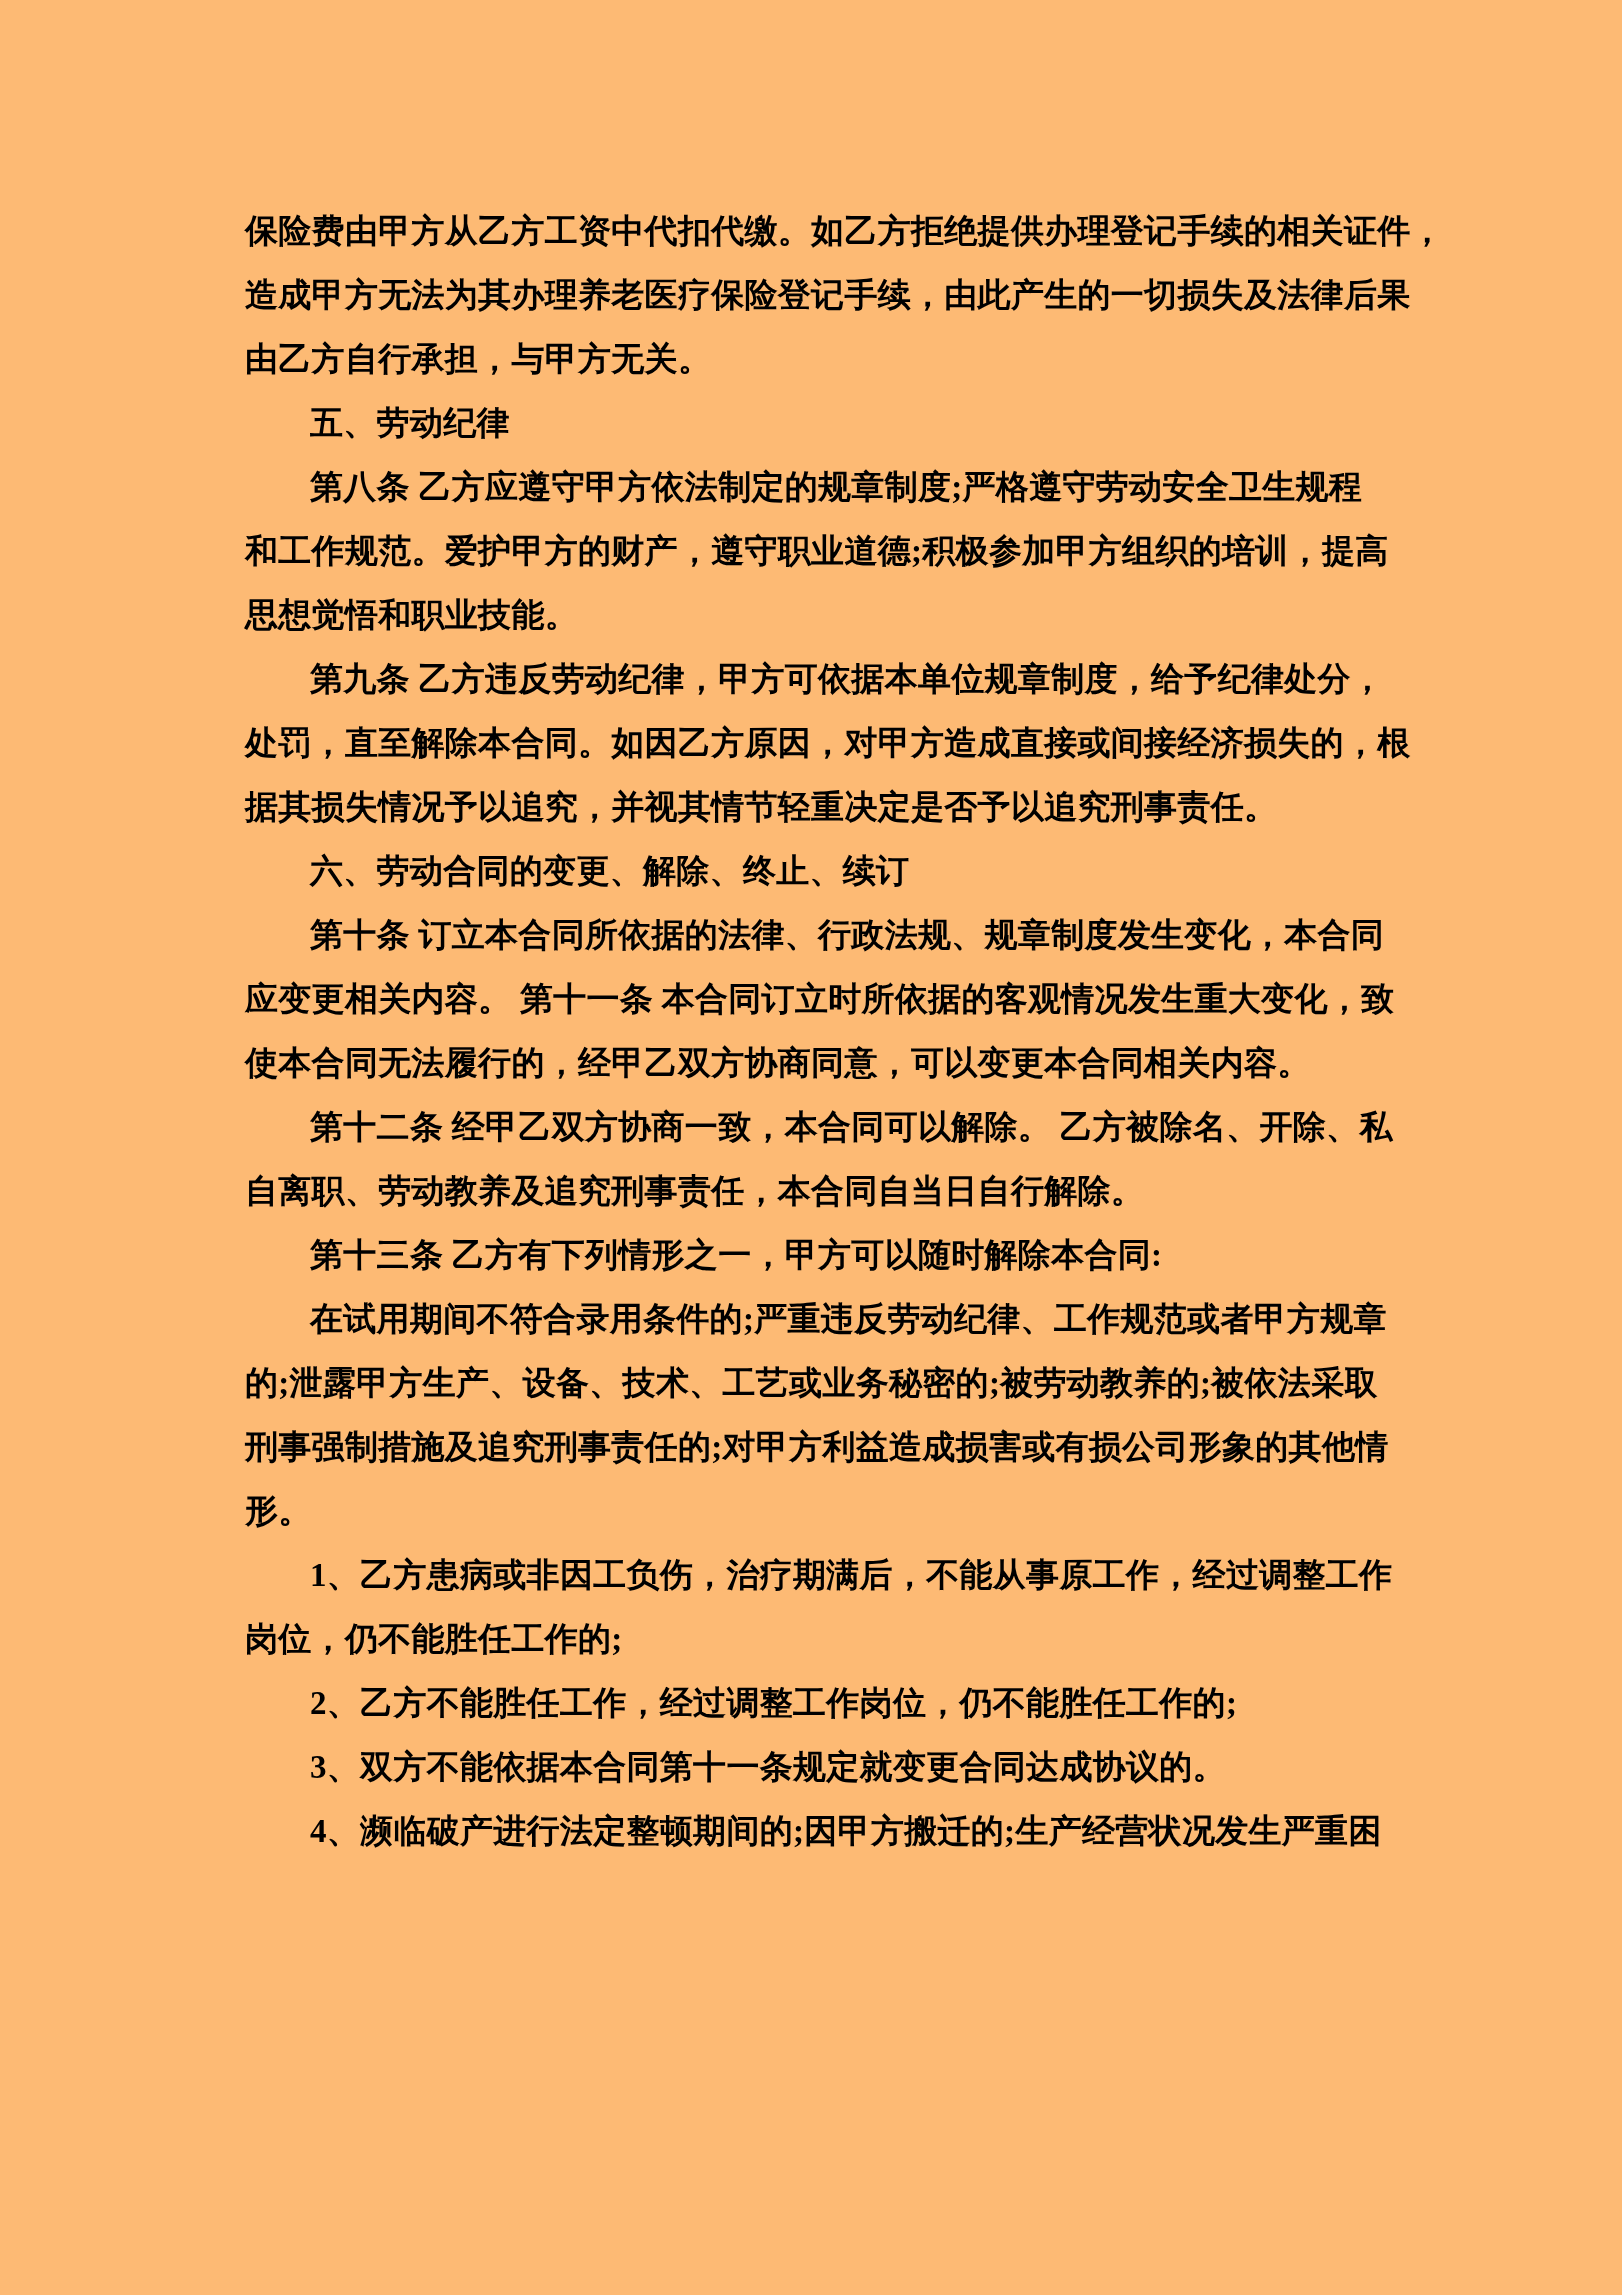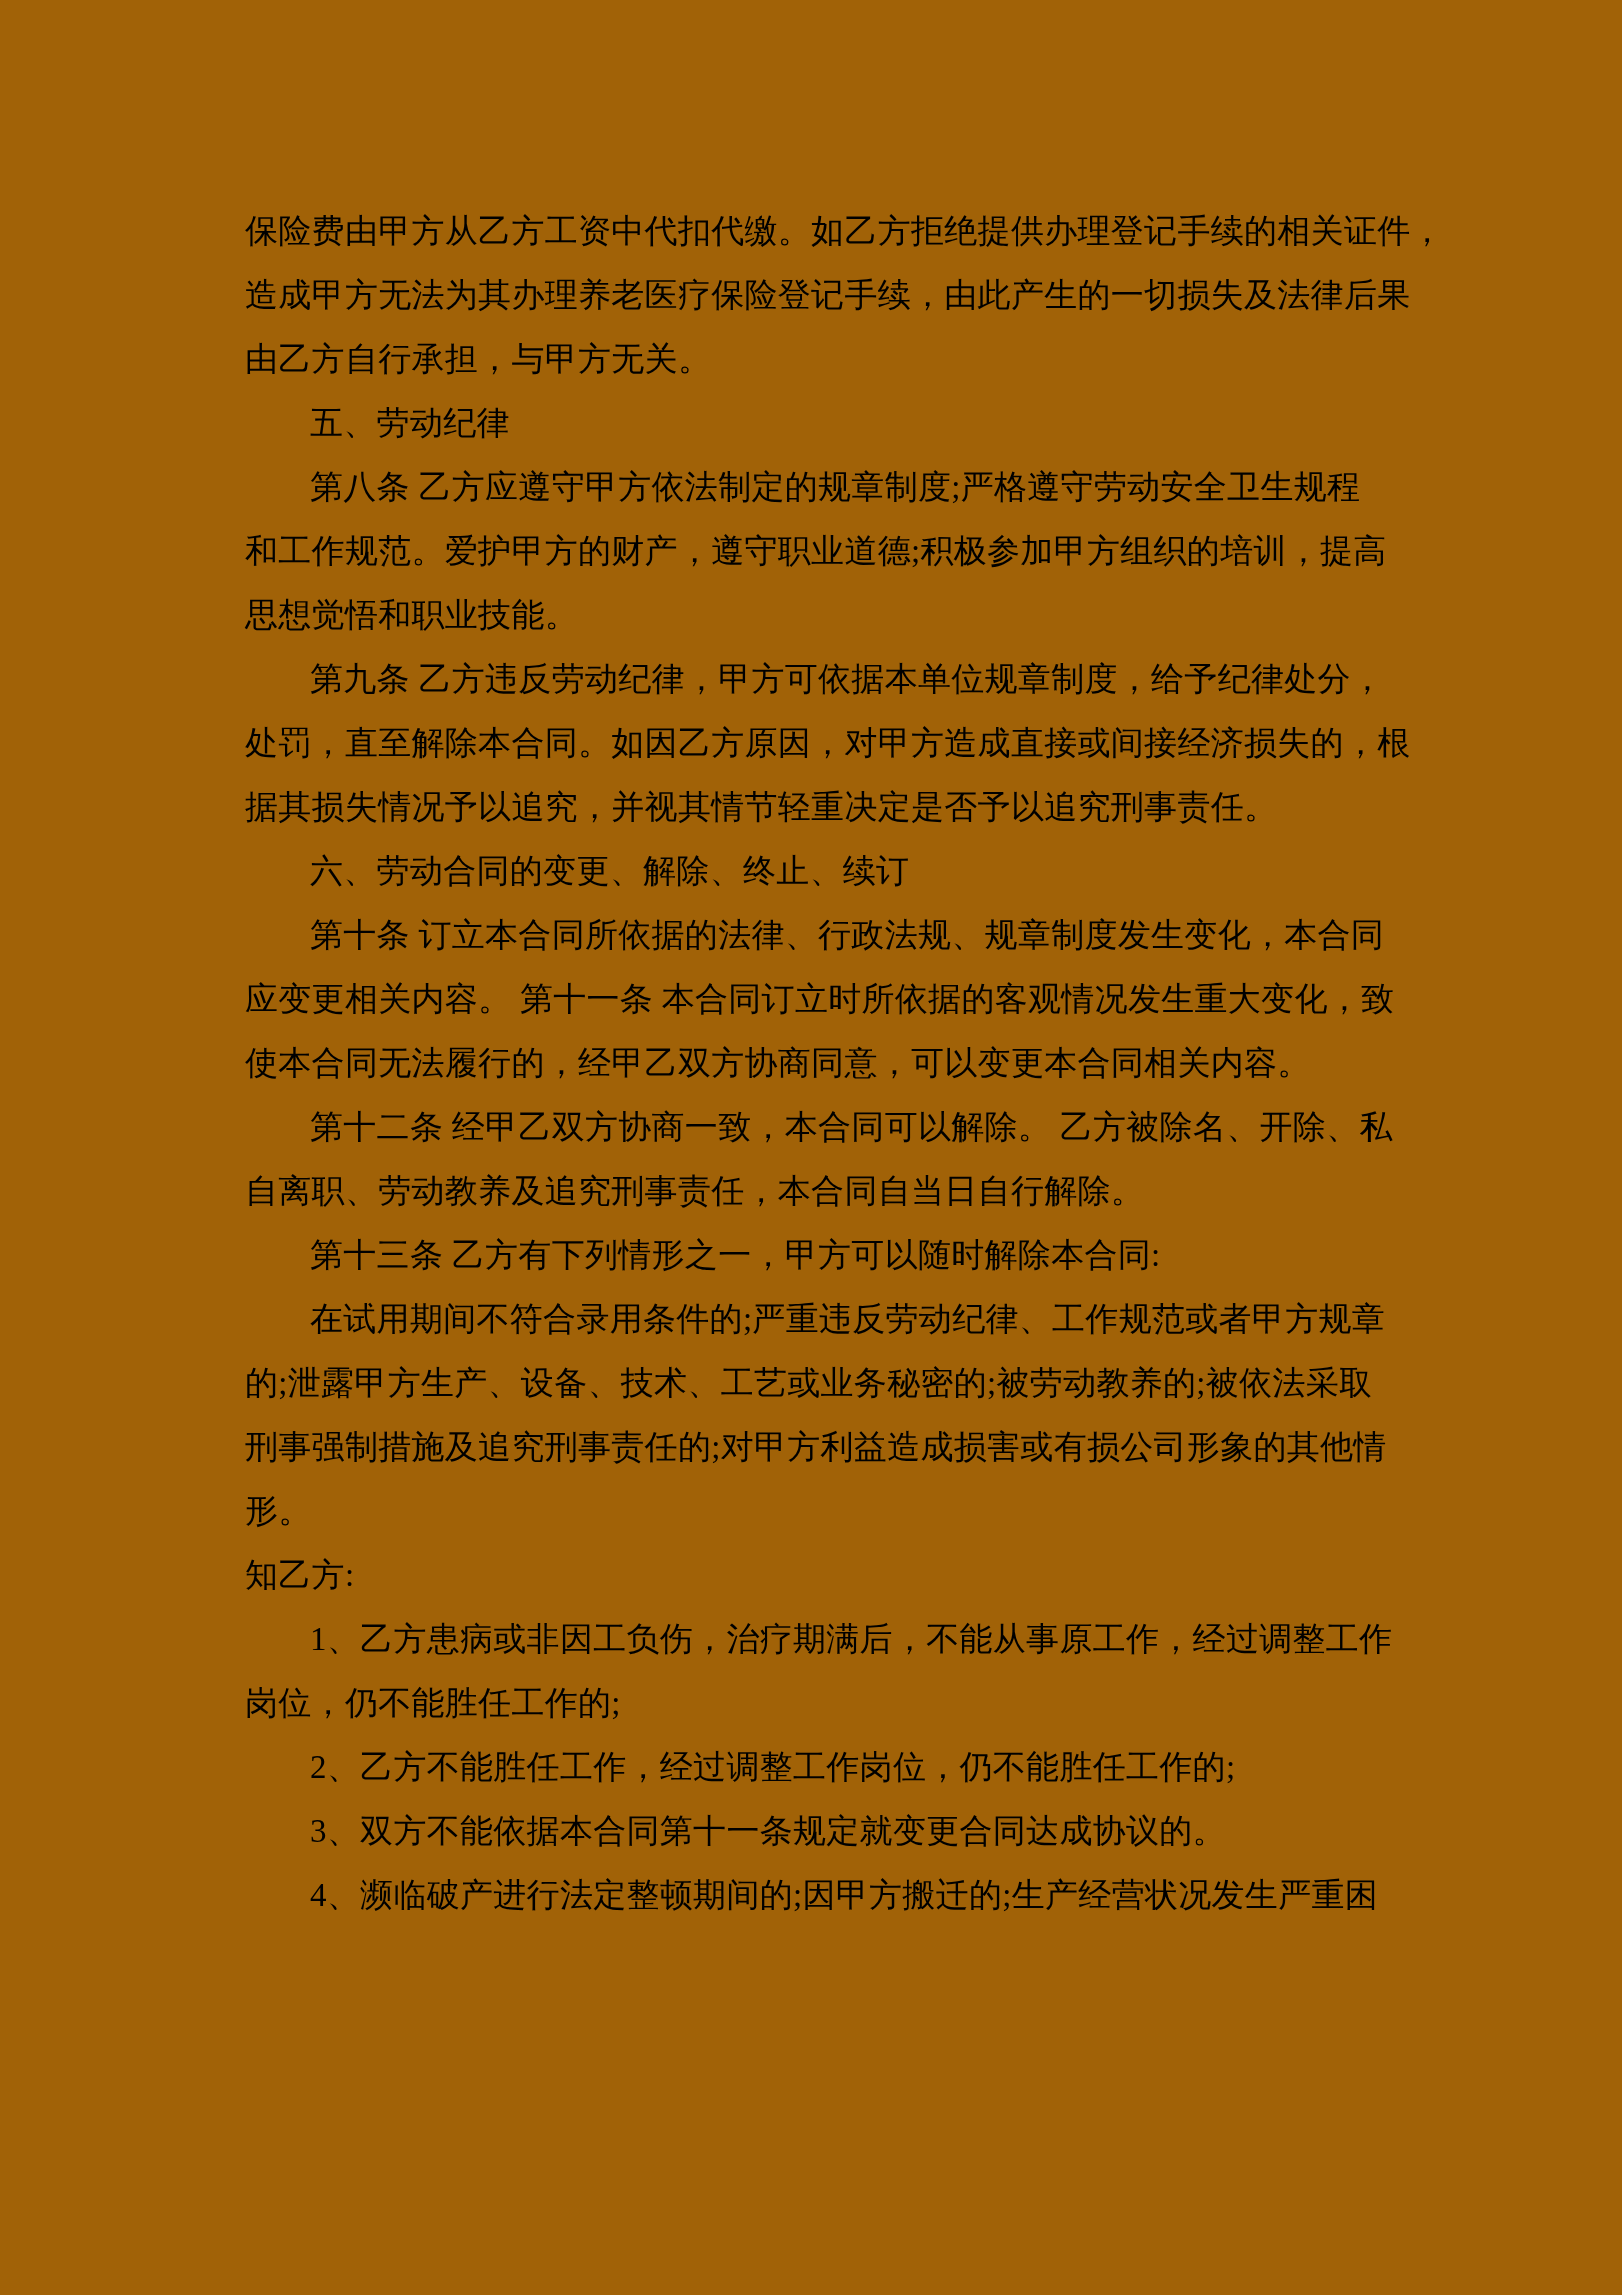--- a/index.html
+++ b/index.html
@@ -36,21 +36,21 @@
     height: 64px;
     white-space: pre;
   }
   .text-line.indent {
     text-indent: 65px;
   }
 </style>
 </head>
 <body>
 
-<div class="page" style="background: #a16207;">
+<div class="page" style="background: #fdba74; font-weight: bold;">
   <div class="doc-body" style="color: rgb(0, 0, 0);">
       <div class="text-line">保险费由甲方从乙方工资中代扣代缴。如乙方拒绝提供办理登记手续的相关证件，</div>
       <div class="text-line">造成甲方无法为其办理养老医疗保险登记手续，由此产生的一切损失及法律后果</div>
       <div class="text-line">由乙方自行承担，与甲方无关。</div>
       <div class="text-line indent">五、劳动纪律</div>
       <div class="text-line indent">第八条 乙方应遵守甲方依法制定的规章制度;严格遵守劳动安全卫生规程</div>
       <div class="text-line">和工作规范。爱护甲方的财产，遵守职业道德;积极参加甲方组织的培训，提高</div>
       <div class="text-line">思想觉悟和职业技能。</div>
       <div class="text-line indent">第九条 乙方违反劳动纪律，甲方可依据本单位规章制度，给予纪律处分，</div>
       <div class="text-line">处罚，直至解除本合同。如因乙方原因，对甲方造成直接或间接经济损失的，根</div>
@@ -59,21 +59,20 @@
       <div class="text-line indent">第十条 订立本合同所依据的法律、行政法规、规章制度发生变化，本合同</div>
       <div class="text-line">应变更相关内容。 第十一条 本合同订立时所依据的客观情况发生重大变化，致</div>
       <div class="text-line">使本合同无法履行的，经甲乙双方协商同意，可以变更本合同相关内容。</div>
       <div class="text-line indent">第十二条 经甲乙双方协商一致，本合同可以解除。 乙方被除名、开除、私</div>
       <div class="text-line">自离职、劳动教养及追究刑事责任，本合同自当日自行解除。</div>
       <div class="text-line indent">第十三条 乙方有下列情形之一，甲方可以随时解除本合同:</div>
       <div class="text-line indent">在试用期间不符合录用条件的;严重违反劳动纪律、工作规范或者甲方规章</div>
       <div class="text-line">的;泄露甲方生产、设备、技术、工艺或业务秘密的;被劳动教养的;被依法采取</div>
       <div class="text-line">刑事强制措施及追究刑事责任的;对甲方利益造成损害或有损公司形象的其他情</div>
       <div class="text-line">形。</div>
-      <div class="text-line">知乙方:</div>
       <div class="text-line indent">1、乙方患病或非因工负伤，治疗期满后，不能从事原工作，经过调整工作</div>
       <div class="text-line">岗位，仍不能胜任工作的;</div>
       <div class="text-line indent">2、乙方不能胜任工作，经过调整工作岗位，仍不能胜任工作的;</div>
       <div class="text-line indent">3、双方不能依据本合同第十一条规定就变更合同达成协议的。</div>
       <div class="text-line indent">4、濒临破产进行法定整顿期间的;因甲方搬迁的;生产经营状况发生严重困</div>
     </div>
 </div>
 
 
 </body></html>

